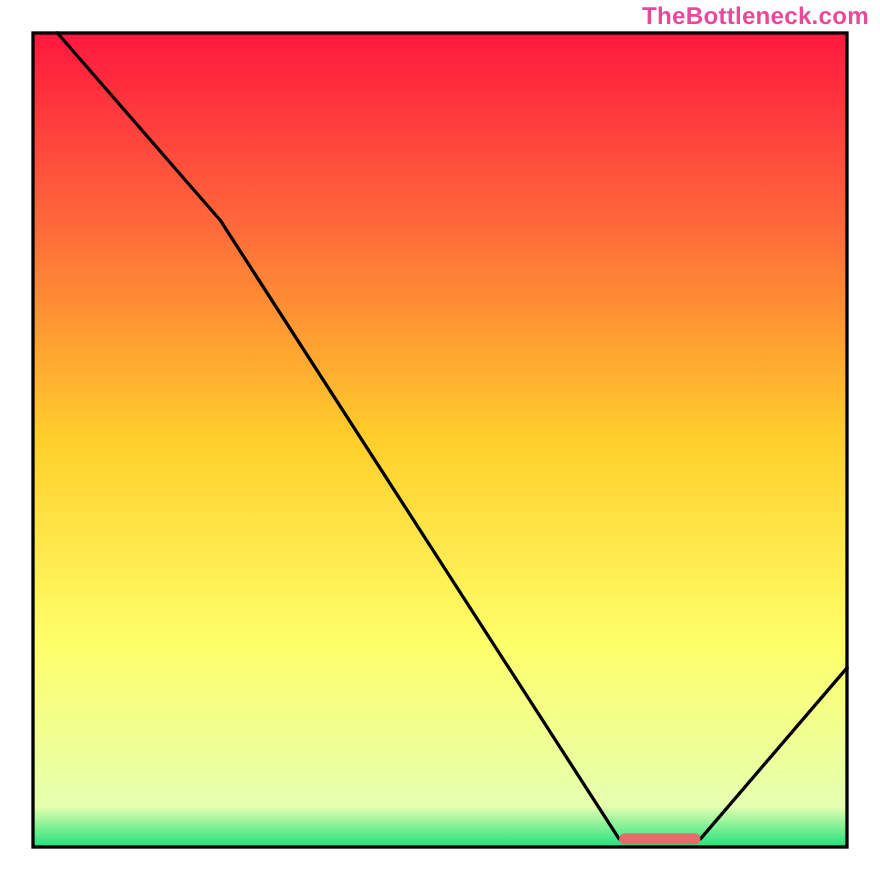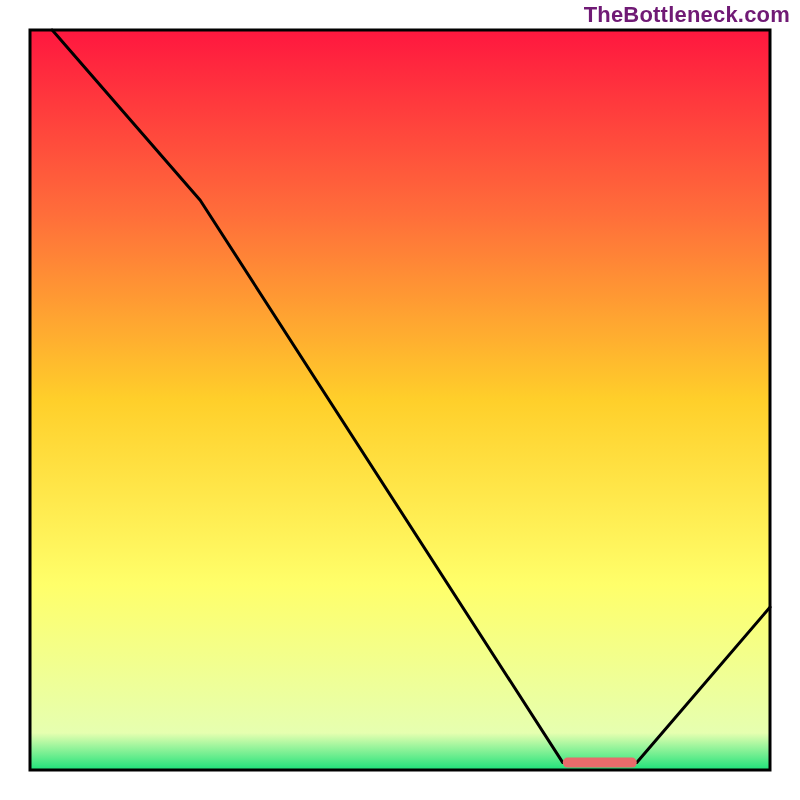--- a/index.html
+++ b/index.html
@@ -15,21 +15,21 @@
     position: relative;
     width: 800px;
     height: 800px;
   }
   .watermark {
     position: absolute;
     top: 2px;
     right: 10px;
     font-size: 22px;
     font-weight: 600;
-    color: #701a75;
+    color: #ec4899;
     font-family: Arial, sans-serif;
     letter-spacing: 0.2px;
   }
   svg {
     display: block;
   }
 </style>
 </head>
 <body>
 

